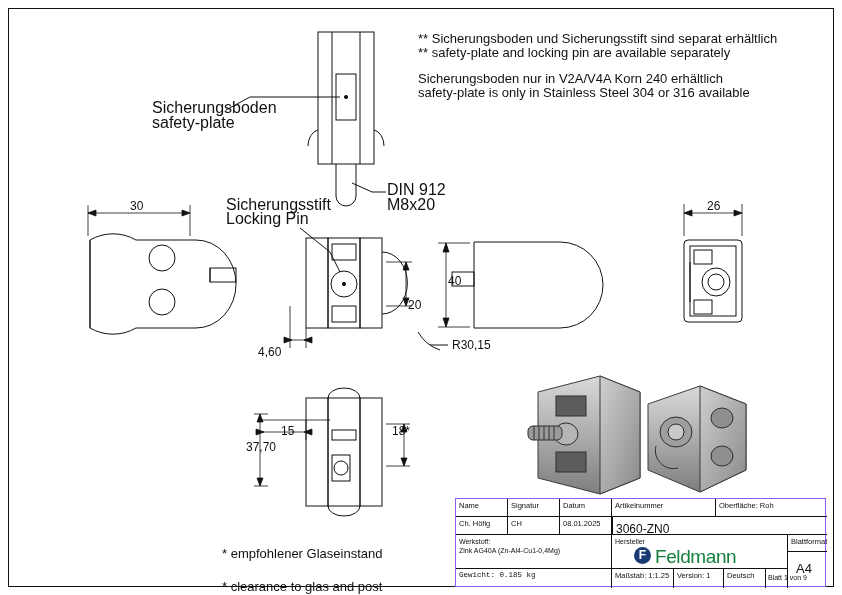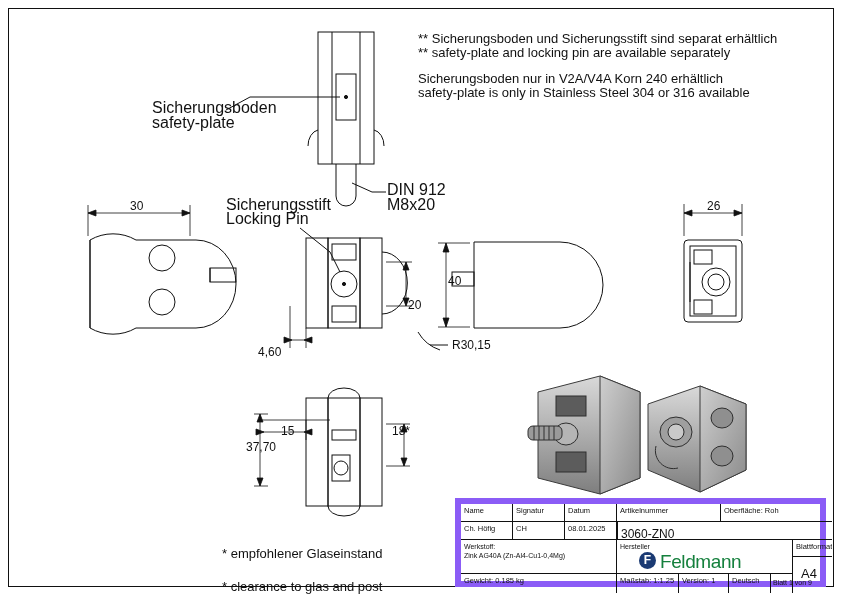--- a/index.html
+++ b/index.html
@@ -5,21 +5,21 @@
   html,body{margin:0;padding:0;background:#ffffff;}
   body{font-family:"Liberation Sans",sans-serif;}
   #sheet{position:relative;width:842px;height:595px;background:#fff;overflow:hidden;}
   .frame{position:absolute;left:8px;top:8px;width:826px;height:579px;border:1px solid #111;box-sizing:border-box;}
   .txt{position:absolute;white-space:pre;color:#111;}
   .note{font-size:13px;line-height:15px;}
   .lbl{font-size:16px;}
   .dim{font-size:12px;}
   svg{position:absolute;left:0;top:0;width:842px;height:595px;pointer-events:none;}
   
-  .tb{position:absolute;left:455px;top:498px;width:371px;height:89px;box-sizing:border-box;border:6px solid #8b5cf6;}
+  .tb{position:absolute;left:455px;top:498px;width:371px;height:89px;box-sizing:border-box;border:1px solid #8b5cf6;}
   .tb .cell{position:absolute;box-sizing:border-box;border-right:1px solid #111;border-bottom:1px solid #111;font-size:7.5px;color:#111;padding:2px 3px;overflow:hidden;white-space:pre;}
   .tb .nb{border-right:none;}
   .tb .nbb{border-bottom:none;}
   .brand{position:absolute;font-size:19px;letter-spacing:-0.4px;color:#15803d;font-family:"Liberation Sans",sans-serif;}
   .feld-logo{position:absolute;width:17px;height:17px;border-radius:50%;background:#1b3a73;color:#fff;font-size:12px;font-weight:bold;text-align:center;line-height:17px;}
   .a4{position:absolute;font-size:13px;color:#111;}
   .sub{font-size:7px;}
 </style>
 </head>
 <body>
@@ -257,20 +257,20 @@
 
     <div class="cell" style="left:0;top:36px;width:156px;height:34px;"><span class="sub">Werkstoff:</span><br><span class="sub">Zink AG40A (Zn-Al4-Cu1-0,4Mg)</span></div>
     <div class="cell" style="left:156px;top:36px;width:176px;height:34px;"><span class="sub">Hersteller</span></div>
     <div class="cell nb" style="left:332px;top:36px;width:39px;height:17px;">Blattformat</div>
     <div class="cell nb nbb" style="left:332px;top:53px;width:39px;height:36px;"></div>
     <div class="a4" style="left:340px;top:62px;">A4</div>
 
     <div class="feld-logo" style="left:178px;top:48px;">F</div>
     <div class="brand" style="left:199px;top:47px;">Feldmann</div>
 
-    <div class="cell nbb" style="left:0;top:70px;width:156px;height:19px;">Gewicht: 0.185 kg</div>
+    <div class="cell nbb" style="left:0;top:70px;width:156px;height:19px;font-family:Liberation Mono, monospace;">Gewicht: 0.185 kg</div>
     <div class="cell nbb" style="left:156px;top:70px;width:62px;height:19px;">Maßstab: 1:1.25</div>
     <div class="cell nbb" style="left:218px;top:70px;width:50px;height:19px;">Version: 1</div>
     <div class="cell nbb" style="left:268px;top:70px;width:42px;height:19px;">Deutsch</div>
     <div class="cell nbb" style="left:310px;top:70px;width:22px;height:19px;border-right:1px solid #111;"></div>
     <div class="txt sub" style="left:312px;top:75px;white-space:nowrap;">Blatt 1 von 9</div>
   </div>
 </div>
 
 </body></html>

